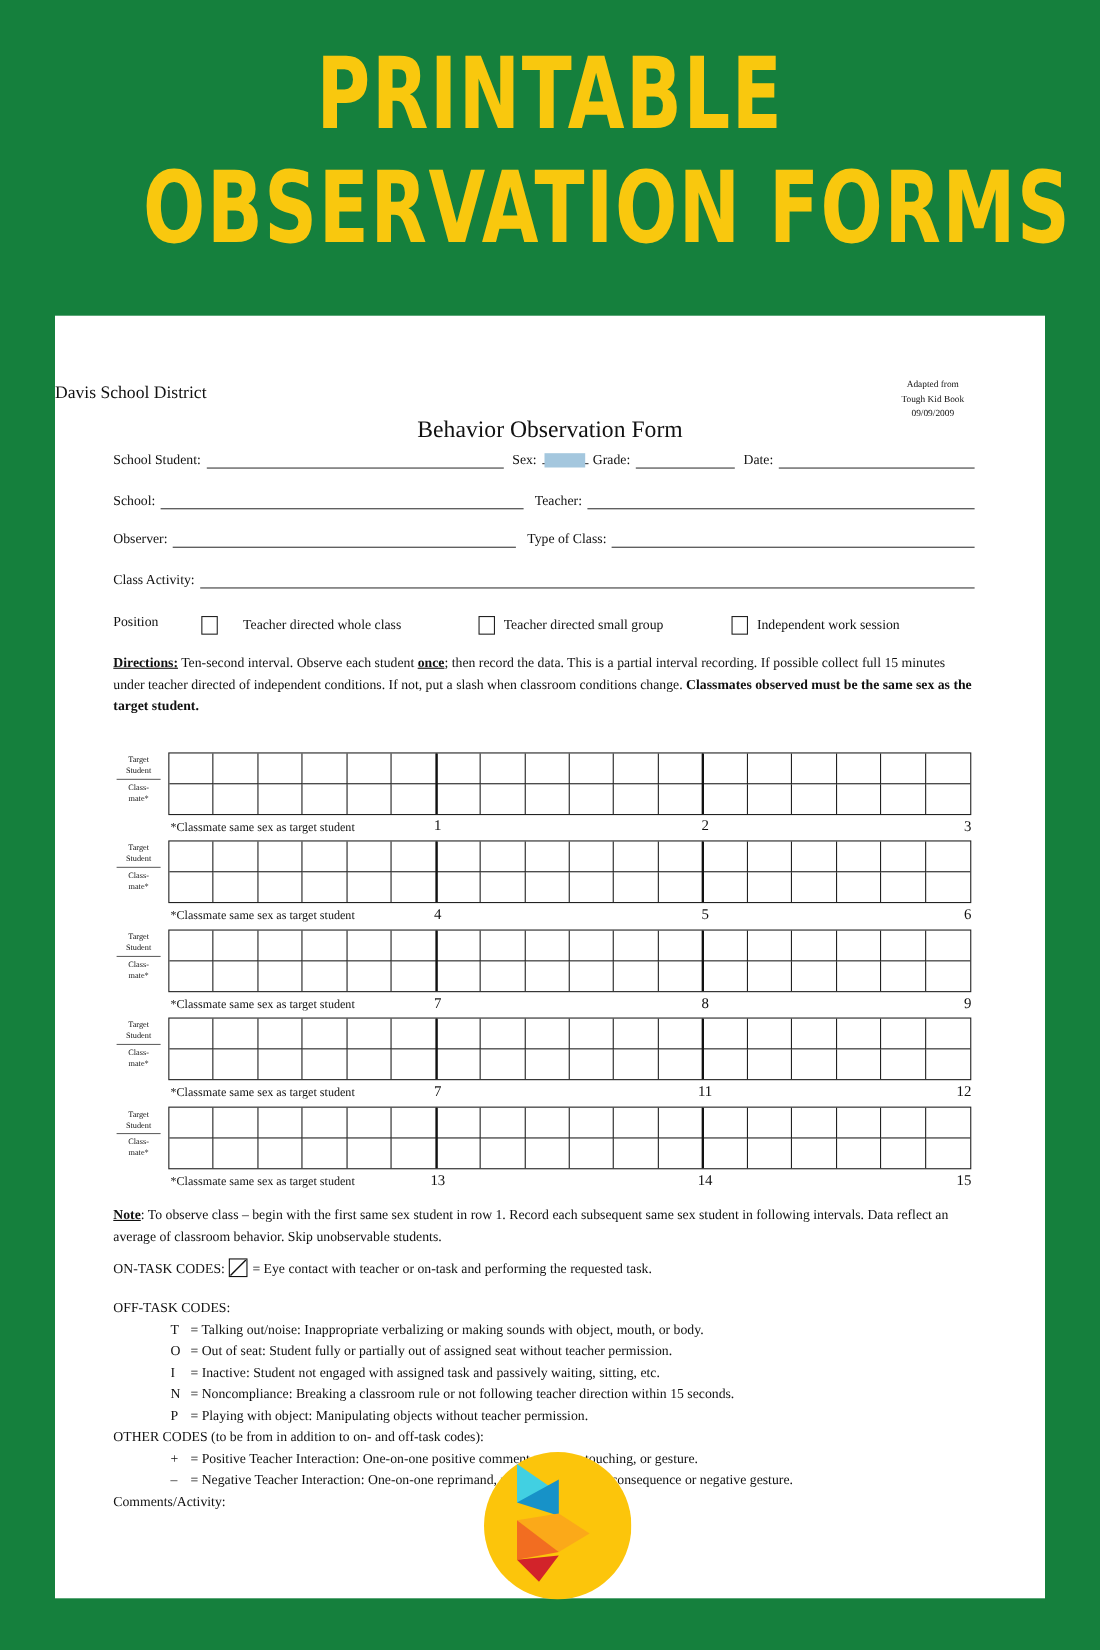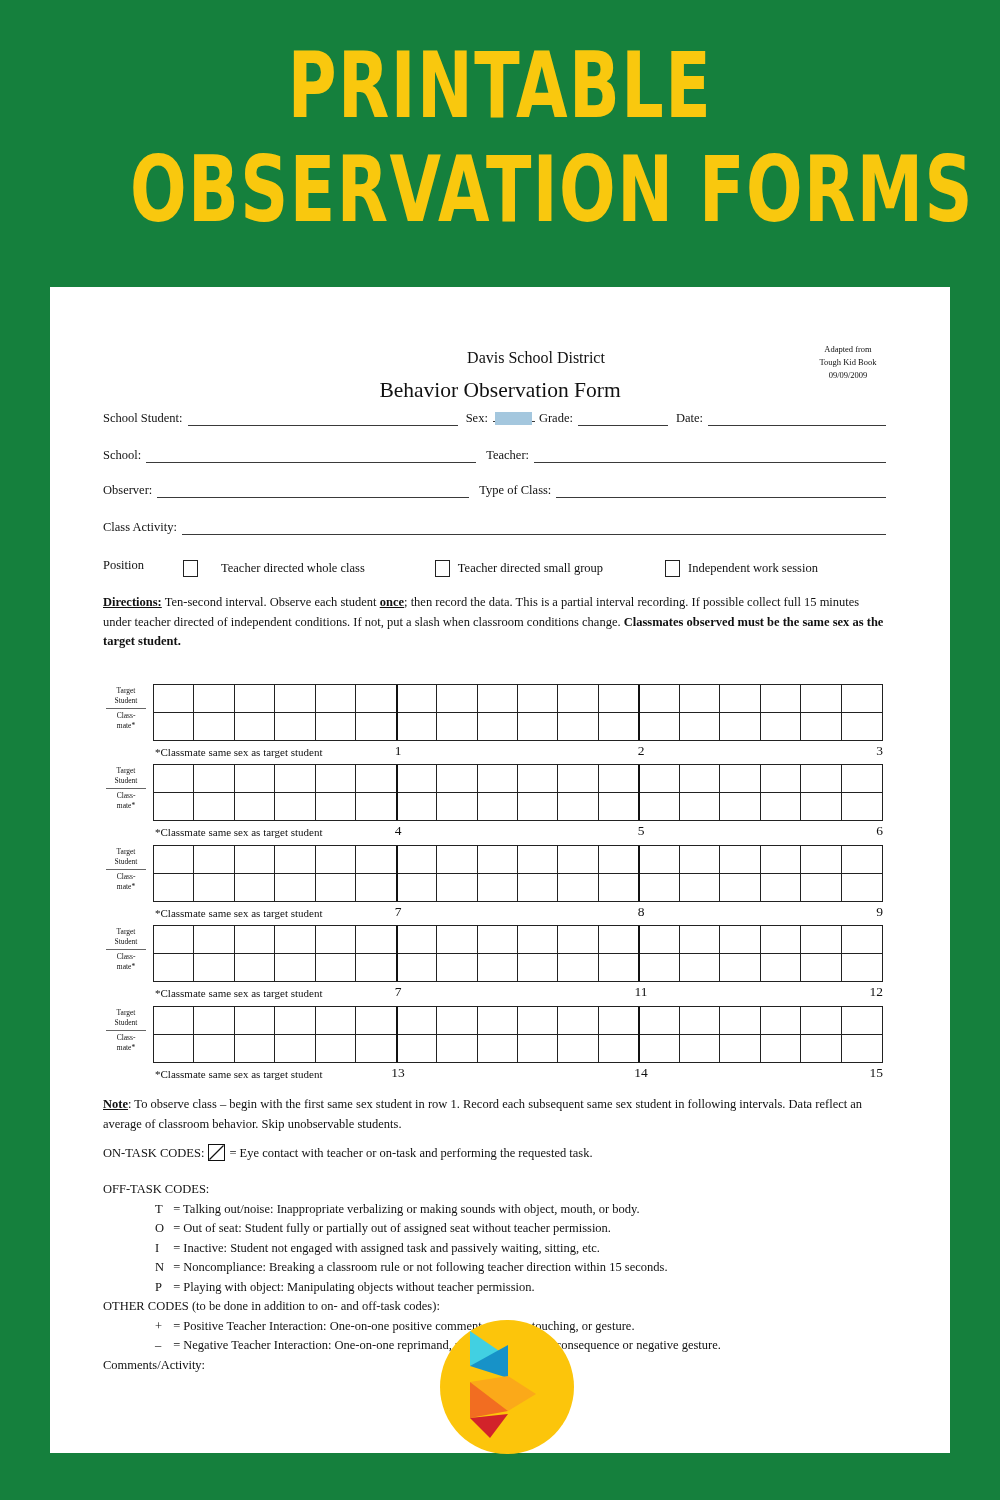--- a/index.html
+++ b/index.html
@@ -10,21 +10,21 @@
   
   .banner{position:absolute;top:34px;left:0;width:100%;text-align:center;
           color:#f9c80e;font-family:"DejaVu Sans",sans-serif;font-weight:bold;}
   .banner-line{line-height:104px;font-size:90px;letter-spacing:2px;transform:scaleX(.74);white-space:nowrap;}
 
   
   .page{position:absolute;left:50px;top:287px;width:900px;height:1166px;background:#ffffff;
         font-size:12.5px;}
   .adapted{position:absolute;top:56px;right:42px;width:120px;text-align:center;
            font-size:8.5px;line-height:13px;}
-  .district{position:absolute;top:62px;left:0;width:100%;text-align:center;font-size:16px;margin-left:36px;}
+  .district{position:absolute;top:62px;left:0;width:100%;font-size:16px;}
   .form-title{position:absolute;top:91px;left:0;width:100%;text-align:center;
               font-size:21.5px;margin:0;font-weight:normal;}
 
   .frow{position:absolute;left:53px;right:64px;display:flex;align-items:flex-end;
         height:17px;white-space:nowrap;}
   .frow .lbl{padding-right:5px;}
   .bl{border-bottom:1px solid #3a3a3a;height:14px;display:inline-block;}
   .grow{flex:1 1 auto;}
   .sexwrap{position:relative;width:42px;margin-right:4px;}
   .sex-highlight{position:absolute;left:2px;bottom:1px;width:37px;height:13px;background:#a4c7de;}
@@ -419,21 +419,21 @@
             <line x1="0.5" y1="14.5" x2="14.5" y2="0.5" stroke="#111" stroke-width="1.3"></line>
           </svg></span><span>= Eye contact with teacher or on-task and performing the requested task.</span></p>
 
     <div class="codes-block">
       <div>OFF-TASK CODES:</div>
       <div class="code-line"><span class="code-letter">T</span> <span>= Talking out/noise: Inappropriate verbalizing or making sounds with object, mouth, or body.</span></div>
       <div class="code-line"><span class="code-letter">O</span> <span>= Out of seat: Student fully or partially out of assigned seat without teacher permission.</span></div>
       <div class="code-line"><span class="code-letter">I</span> <span>= Inactive: Student not engaged with assigned task and passively waiting, sitting, etc.</span></div>
       <div class="code-line"><span class="code-letter">N</span> <span>= Noncompliance: Breaking a classroom rule or not following teacher direction within 15 seconds.</span></div>
       <div class="code-line"><span class="code-letter">P</span> <span>= Playing with object: Manipulating objects without teacher permission.</span></div>
-      <div>OTHER CODES (to be done in addition to on- and off-task codes):</div>
+      <div>OTHER CODES (to be from in addition to on- and off-task codes):</div>
       <div class="code-line"><span class="code-letter">+</span> <span>= Positive Teacher Interaction: One-on-one positive comment, smiling, touching, or gesture.</span></div>
       <div class="code-line"><span class="code-letter">–</span> <span>= Negative Teacher Interaction: One-on-one reprimand, presenting negative consequence or negative gesture.</span></div>
       <div>Comments/Activity:</div>
     </div>
 
   </div>
 
   <div class="logo">
     <svg width="134" height="134" viewBox="0 0 134 134">
       <circle cx="67" cy="67" r="67" fill="#fcc50b"></circle>

